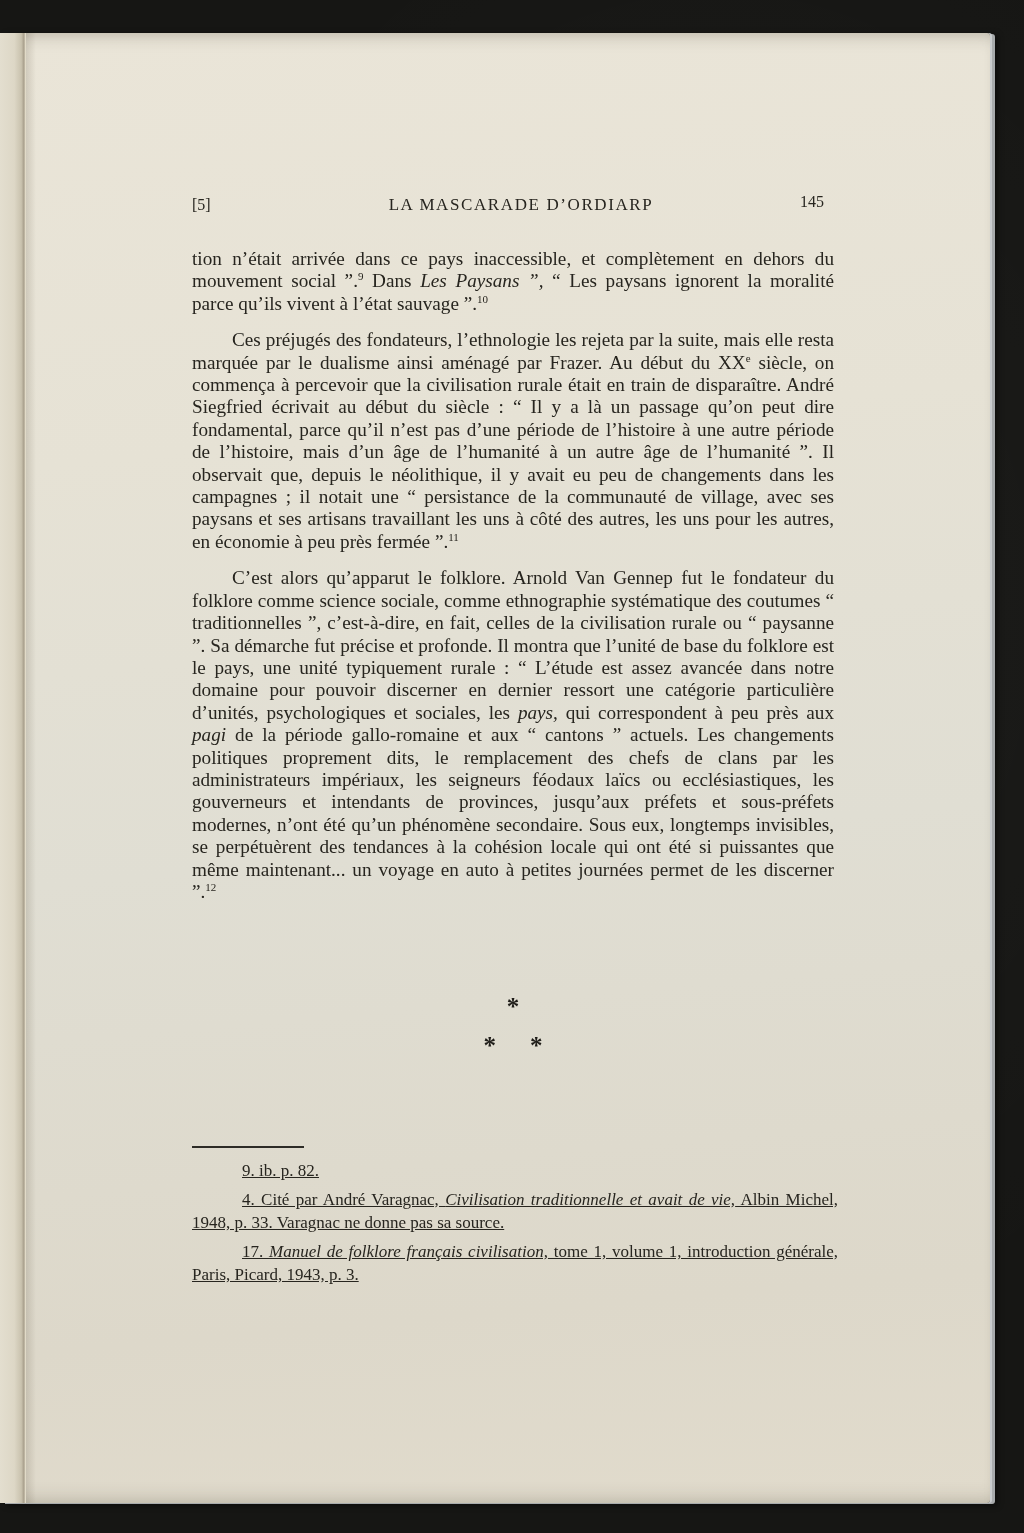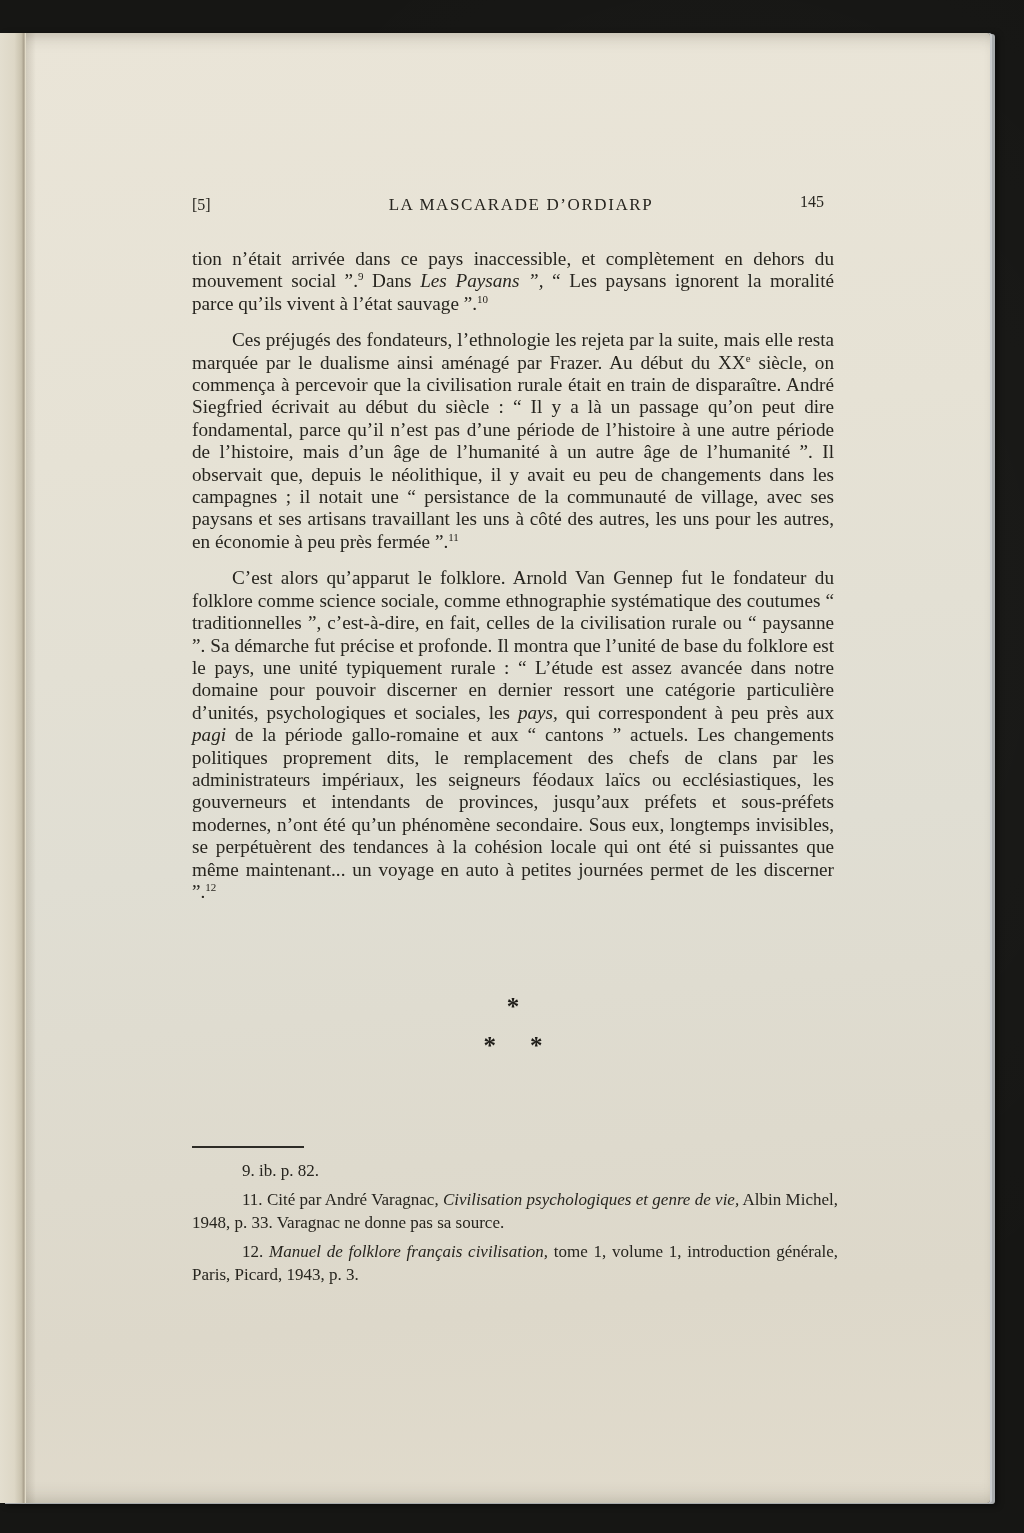--- a/index.html
+++ b/index.html
@@ -67,21 +67,21 @@
     font-size: 25px; font-weight: bold; color: #1e1c18;
   }
   .separator .row2 { display: flex; gap: 34px; margin-top: 11px; }
 
   
   .footnotes {
     position: absolute; top: 1113px; left: 192px; width: 646px;
     font-size: 17px; line-height: 23px; text-align: justify;
   }
   .fn-rule { width: 112px; border: 0; border-top: 2px solid #2d2b26; margin: 0 0 11px 0; }
-  .footnotes p { margin: 0 0 6px 0; text-indent: 50px; }
+  .footnotes p { margin: 0 0 6px 0; text-indent: 50px; text-decoration: underline; }
 </style>
 </head>
 <body>
 
 <div class="scan-bg"></div>
 
 <div class="page">
   <div class="gutter"></div>
   <div class="gutter-shadow"></div>
 
@@ -103,18 +103,18 @@
       <span>*</span>
       <span class="row2">
         <span>*</span>
         <span>*</span>
       </span>
     </div>
 
     <div class="footnotes">
       <hr class="fn-rule">
       <p><span>9. ib. p. 82.</span></p>
-      <p><span>11. Cité par André Varagnac, </span><span class="it">Civilisation psychologiques et genre de vie,</span><span> Albin Michel, 1948, p. 33. Varagnac ne donne pas sa source.</span></p>
-      <p><span>12. </span><span class="it">Manuel de folklore français civilisation,</span><span> tome 1, volume 1, introduction générale, Paris, Picard, 1943, p. 3.</span></p>
+      <p><span>4. Cité par André Varagnac, </span><span class="it">Civilisation traditionnelle et avait de vie,</span><span> Albin Michel, 1948, p. 33. Varagnac ne donne pas sa source.</span></p>
+      <p><span>17. </span><span class="it">Manuel de folklore français civilisation,</span><span> tome 1, volume 1, introduction générale, Paris, Picard, 1943, p. 3.</span></p>
     </div>
 
   </div>
 </div>
 
 </body></html>

